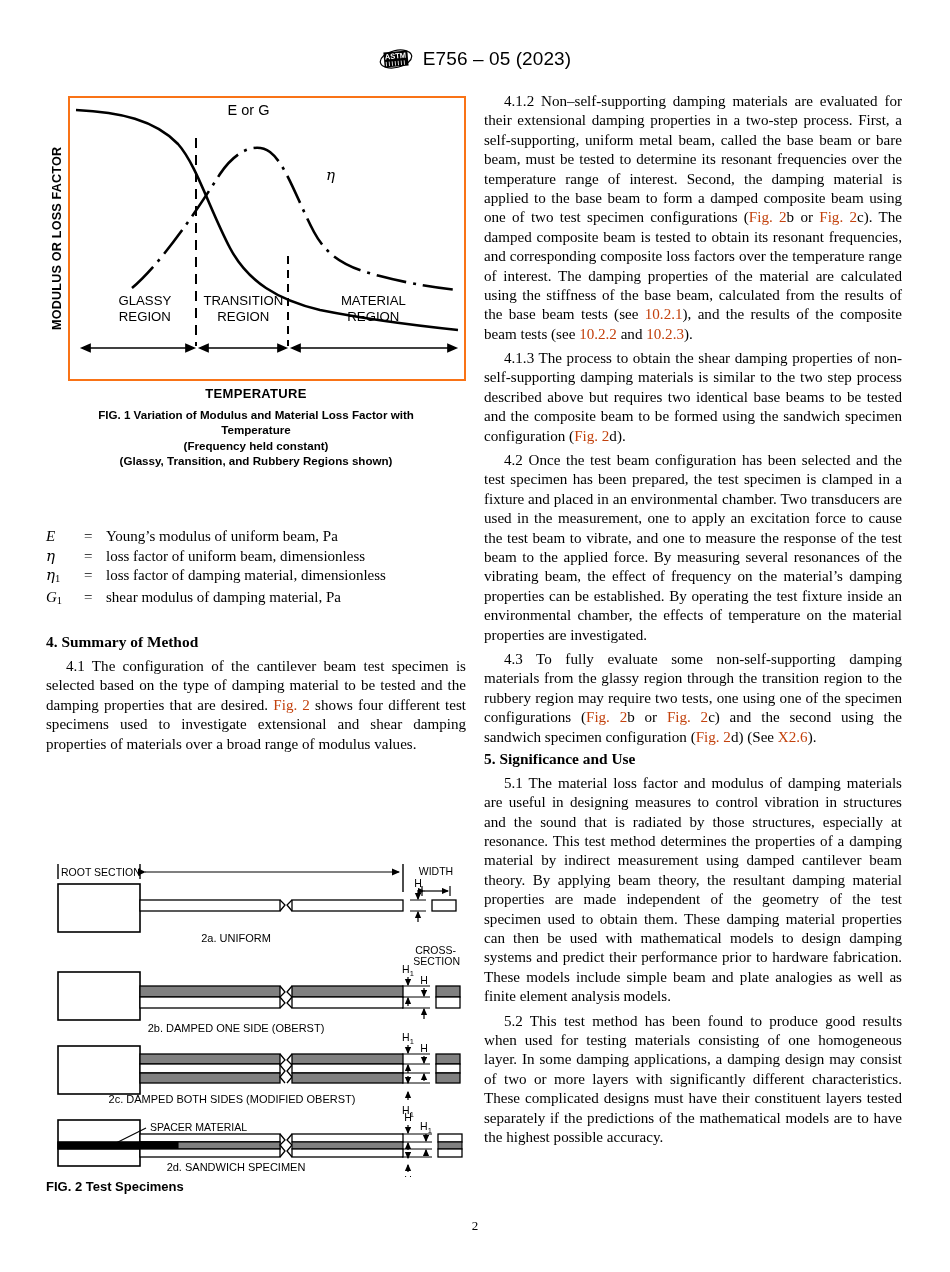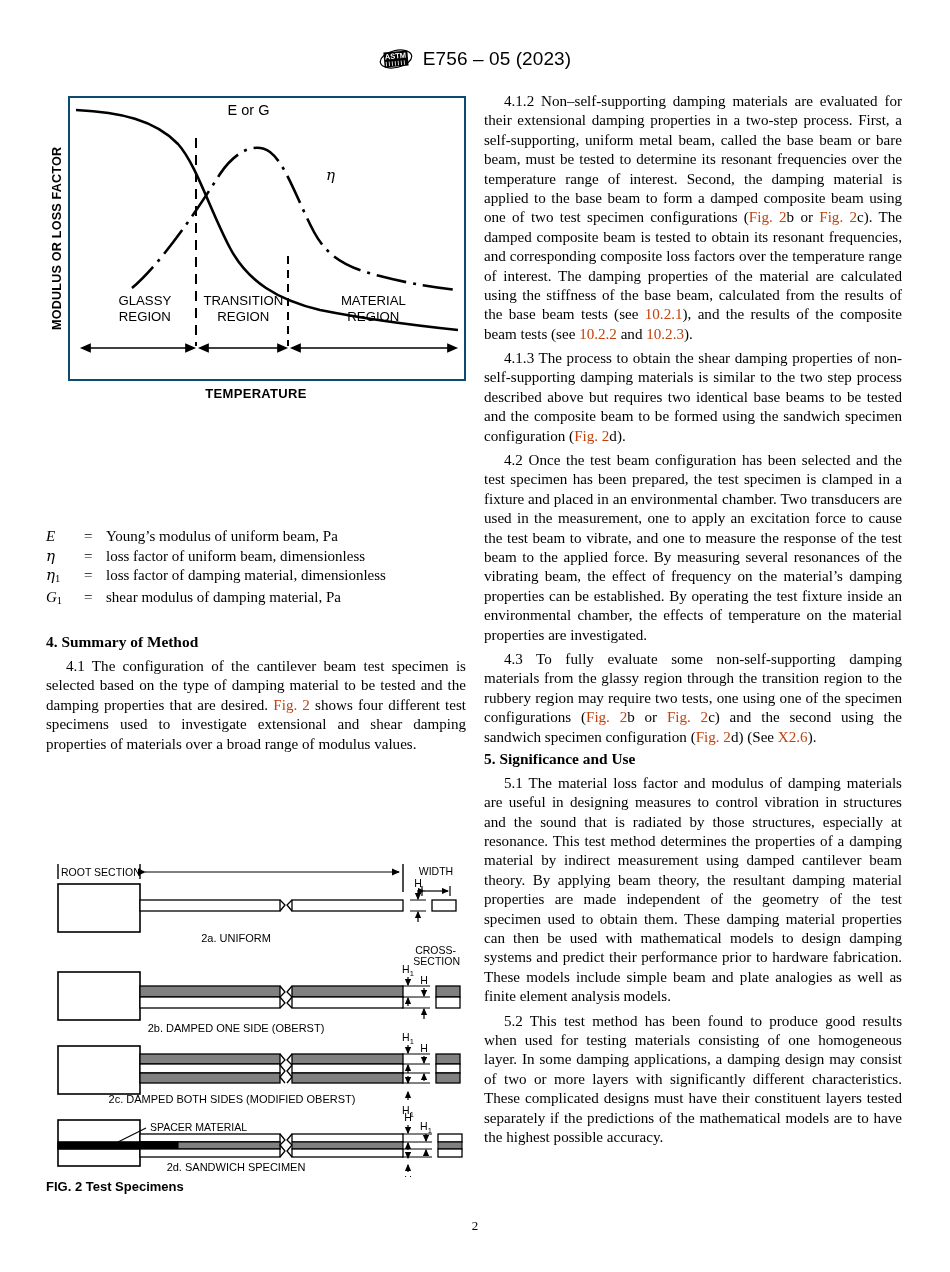--- a/index.html
+++ b/index.html
@@ -59,21 +59,21 @@
   .fig1-ylabel {
     font-family: "Liberation Sans", sans-serif;
     font-weight: bold;
     font-size: 12.6px;
     writing-mode: vertical-rl;
     transform: rotate(180deg);
     display: flex; align-items: center; justify-content: center;
     width: 22px;
     letter-spacing: .2px;
   }
-  .fig1-plot { flex:1; border: 2px solid #0c4a6e; position: relative; }
+  .fig1-plot { flex:1; border: 2px solid #f97316; position: relative; }
   .fig1-plot svg { display:block; width:100%; height:100%; }
 
   .fig1-xlabel {
     text-align: center;
     font-family: "Liberation Sans", sans-serif;
     font-weight: bold;
     font-size: 13px;
     margin-top: 5px;
     letter-spacing: .3px;
   }
@@ -184,20 +184,26 @@
       </div>
       <div style="position:absolute; left:60%; top:195px; width:34%; text-align:center; font-family:'Liberation Sans',sans-serif; font-size:13.2px; line-height:1.18;">
         <div>MATERIAL</div>
         <div>REGION</div>
       </div>
     </div>
   </div>
 
   <div class="fig1-xlabel">TEMPERATURE</div>
 
+  <div class="fig1-cap">
+    <div>FIG. 1 Variation of Modulus and Material Loss Factor with</div>
+    <div>Temperature</div>
+    <div>(Frequency held constant)</div>
+    <div>(Glassy, Transition, and Rubbery Regions shown)</div>
+  </div>
 </div>
 
 <div class="nomen">
   <table>
     <tbody>
       <tr>
         <td class="sym"><span>E</span></td>
         <td class="eq">=</td>
         <td class="def">Young’s modulus of uniform beam, Pa</td>
       </tr>

